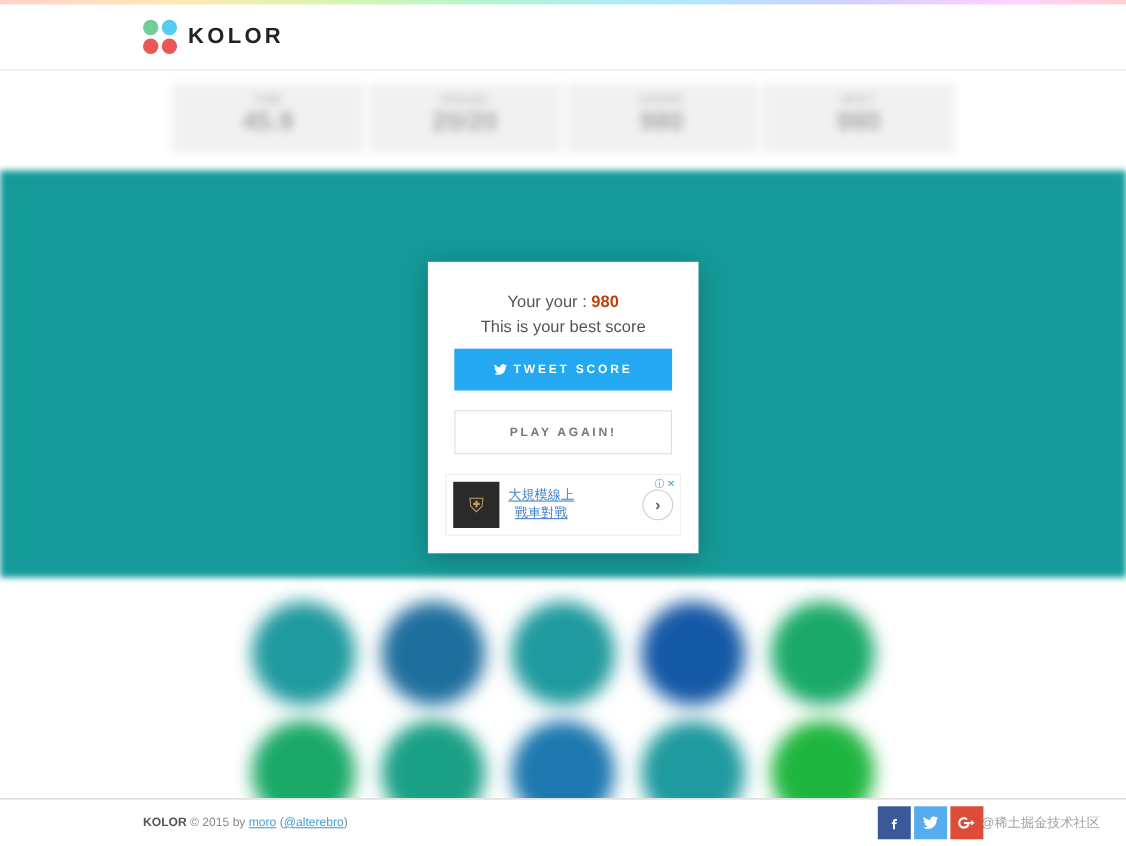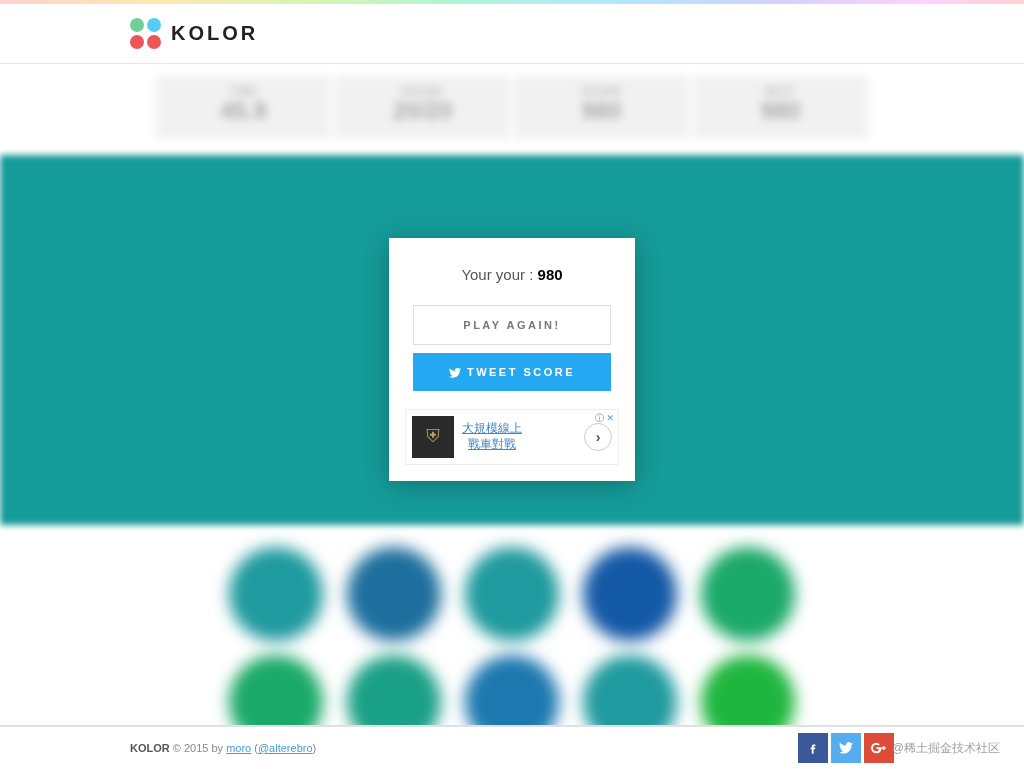--- a/index.html
+++ b/index.html
@@ -79,21 +79,21 @@
   left: 50%;
   transform: translateX(-50%);
   width: 246px;
   background: #fff;
   box-shadow: 0 4px 24px rgba(0,0,0,0.25);
   padding: 26px 16px 16px 16px;
   text-align: center;
   z-index: 100;
 }
 .modal p { font-size: 15px; color: #555; line-height: 1.5; }
-.modal p strong { color: #000000; font-weight: 700; margin-top: 48px; }
+.modal p strong { color: #c2410c; font-weight: 700; margin-top: 48px; }
 .btn {
   display: block;
   width: 198px;
   margin: 8px auto 0 auto;
   padding: 13px 0;
   font-size: 11px;
   font-weight: 700;
   letter-spacing: 2.5px;
   border: none;
   cursor: pointer;
@@ -221,26 +221,27 @@
   <div class="circle" style="background:#1aa086"></div>
   <div class="circle" style="background:#1d78b0"></div>
   <div class="circle" style="background:#1f9a9e"></div>
   <div class="circle" style="background:#1fb63f"></div>
 </div>
 
 <div class="modal">
   <p>
     <span>Your your : </span><strong>980</strong>
   </p>
-  <button class="btn btn-play">PLAY AGAIN!</button>
+  <p>This is your best score</p>
   <button class="btn btn-tweet">
     <svg width="12" height="10" viewBox="0 0 24 20" fill="#fff">
         <path d="M24 2.4a9.8 9.8 0 0 1-2.8.8 4.9 4.9 0 0 0 2.2-2.7 9.9 9.9 0 0 1-3.1 1.2A4.9 4.9 0 0 0 11.8 6a13.9 13.9 0 0 1-10.1-5.1 4.9 4.9 0 0 0 1.5 6.6 4.9 4.9 0 0 1-2.2-.6v.1a4.9 4.9 0 0 0 3.9 4.8 4.9 4.9 0 0 1-2.2.1 4.9 4.9 0 0 0 4.6 3.4A9.9 9.9 0 0 1 0 17.3 13.9 13.9 0 0 0 7.5 19.5c9.1 0 14-7.5 14-14v-.6A10 10 0 0 0 24 2.4z"></path>
       </svg><span>TWEET SCORE</span>
   </button>
+  <button class="btn btn-play">PLAY AGAIN!</button>
   <div class="ad-box">
     <div class="ad-badge">ⓘ ✕</div>
     <div class="ad-thumb">⛨</div>
     <div class="ad-text">
       <span>大規模線上</span><br>
       <span>戰車對戰</span>
     </div>
     <div class="ad-arrow">›</div>
   </div>
 </div>

